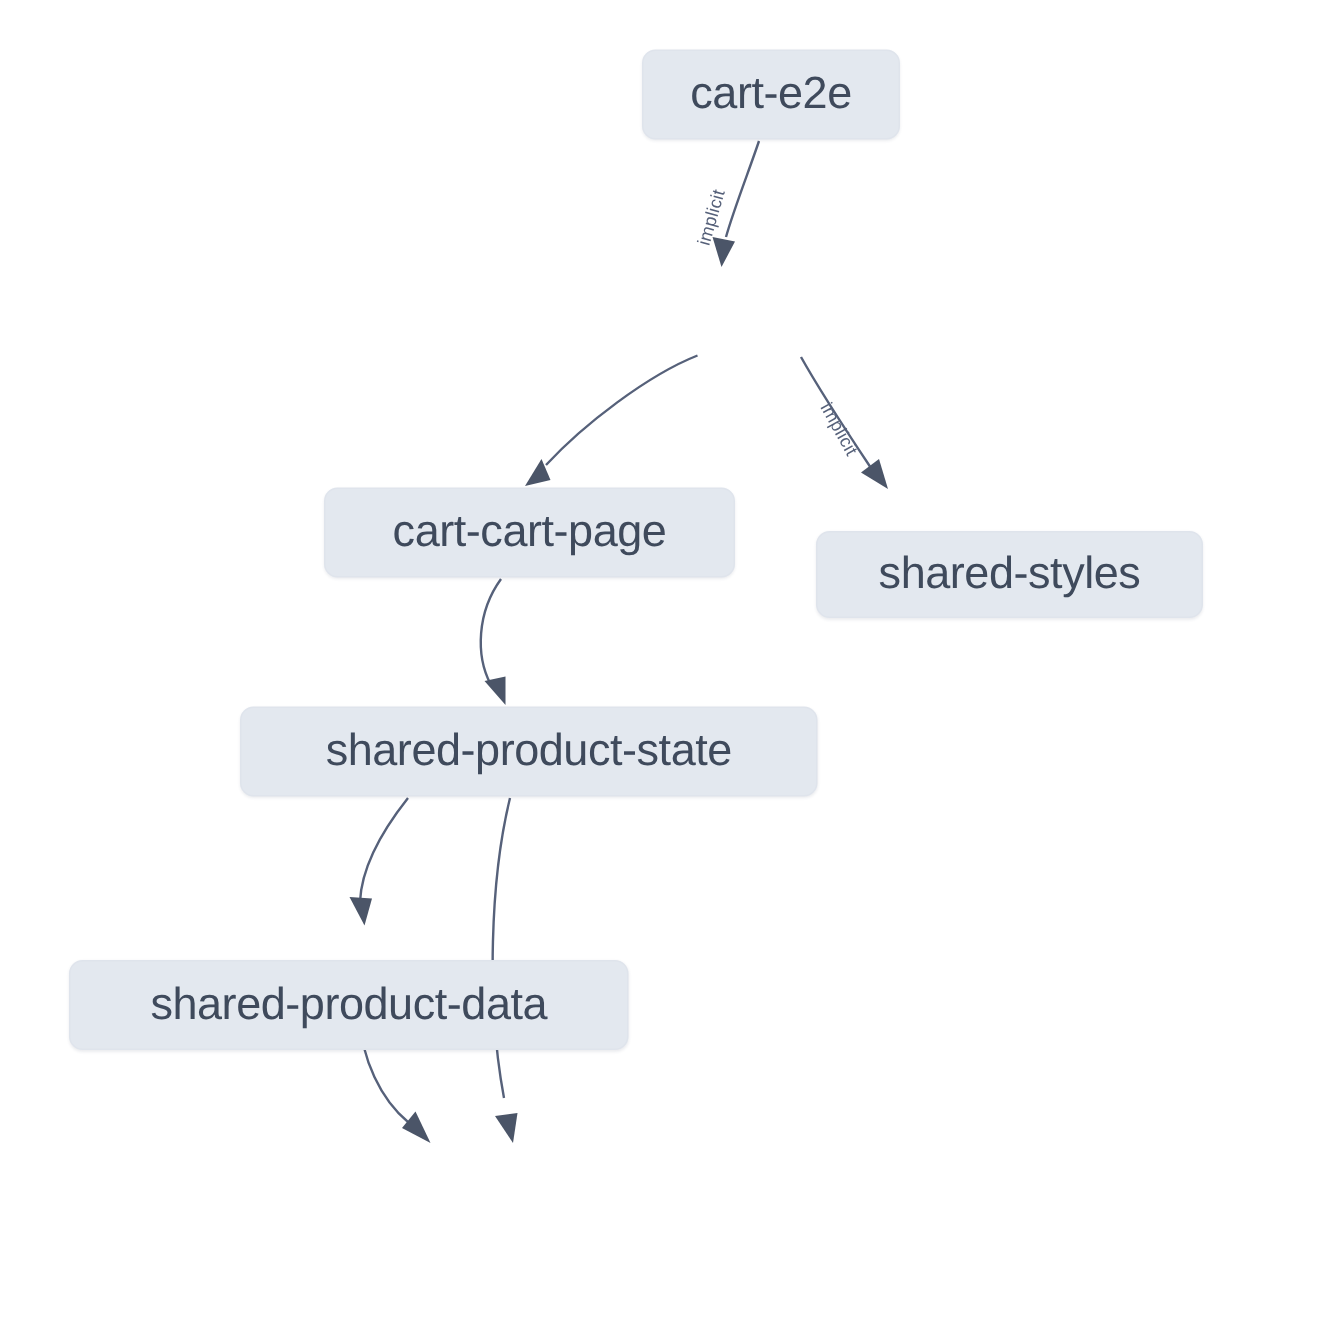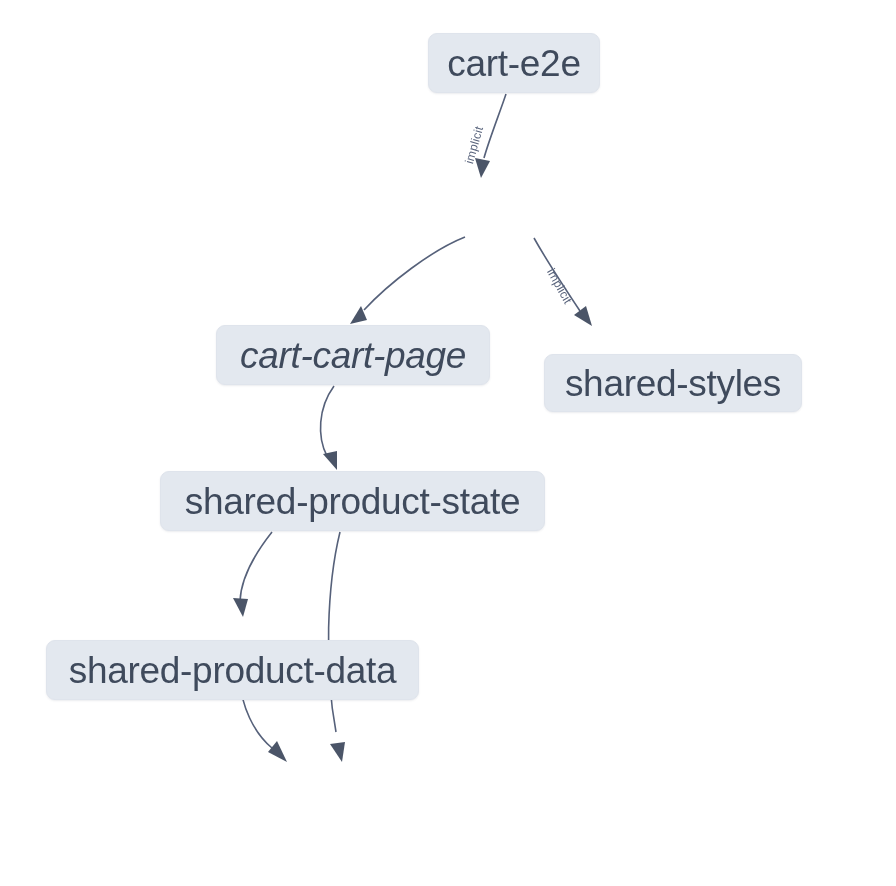--- a/index.html
+++ b/index.html
@@ -36,21 +36,21 @@
     border-radius: 9px;
     display: flex;
     align-items: center;
     justify-content: center;
     box-shadow: 0 1px 2px rgba(60, 72, 95, 0.10);
     cursor: pointer;
   }
   .node-label {
     color: #3f4a5c;
     font-family: "Liberation Sans", sans-serif;
-    font-size: 37px;
+    font-size: 30px;
     font-weight: 400;
     letter-spacing: -0.3px;
     white-space: nowrap;
     line-height: 1;
   }
   .edge-path {
     fill: none;
     stroke: #56617a;
     stroke-width: 1.6px;
   }
@@ -108,21 +108,21 @@
       <polygon class="edge-arrow" points="287,762 268,752, 277,741"></polygon>
     </g>
 
   </svg>
 
   <div class="node" style="left:428px; top:33px; width:172px; height:60px;">
     <span class="node-label">cart-e2e</span>
   </div>
 
 
-  <div class="node" style="left:216px; top:325px; width:274px; height:60px;font-style:italic;">
+  <div class="node" style="left:216px; top:325px; width:274px; height:60px;">
     <span class="node-label">cart-cart-page</span>
   </div>
 
   <div class="node" style="left:544px; top:326px; width:258px; height:58px;margin-top:28px;">
     <span class="node-label">shared-styles</span>
   </div>
 
   <div class="node" style="left:160px; top:471px; width:385px; height:60px;">
     <span class="node-label">shared-product-state</span>
   </div>

